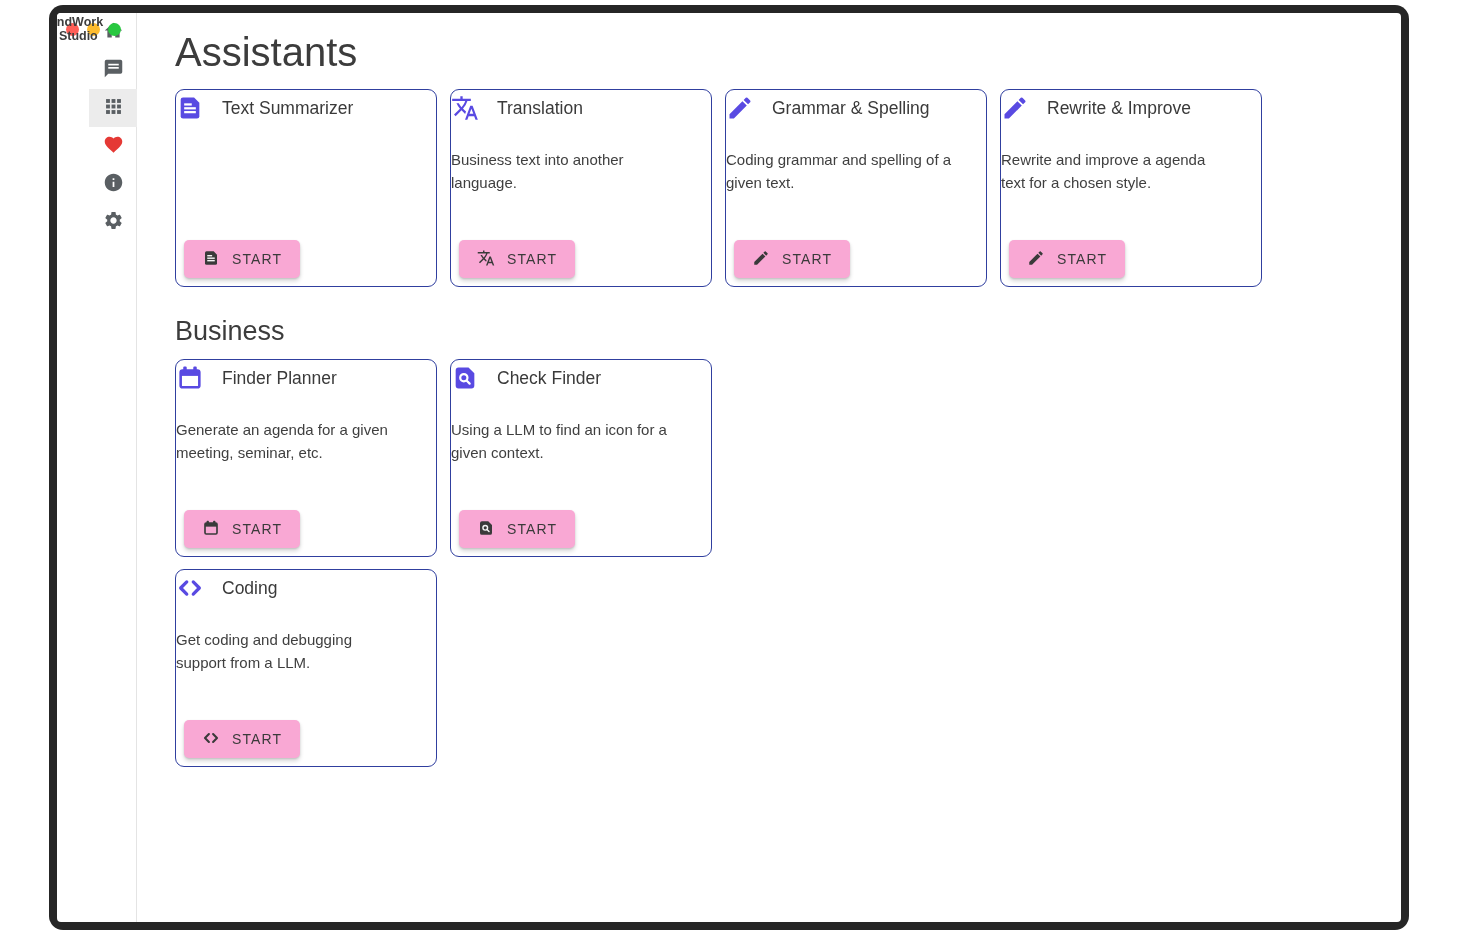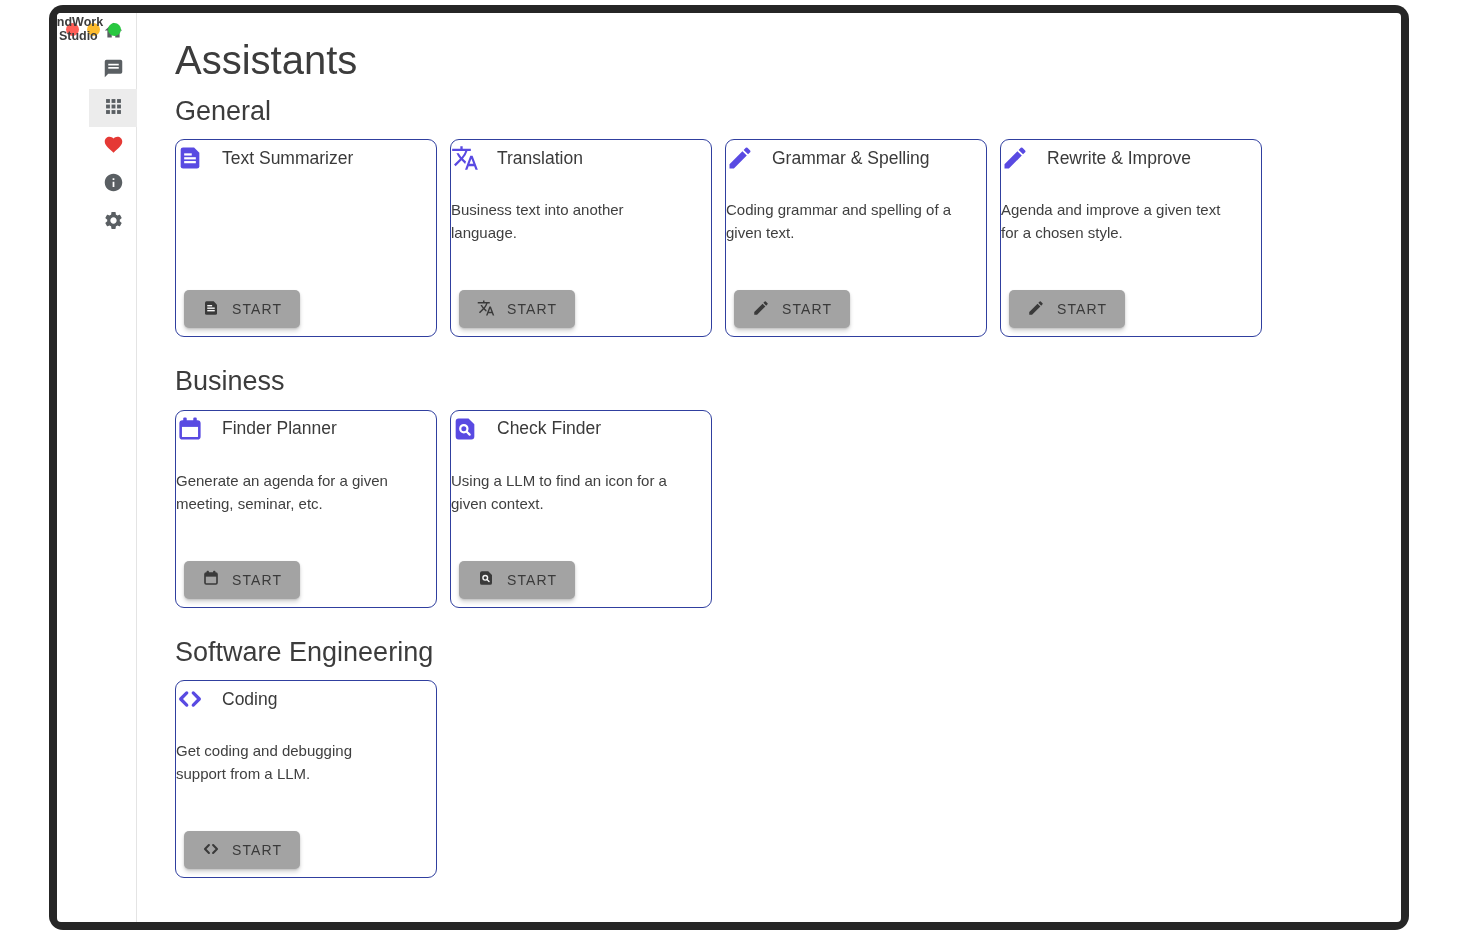--- a/index.html
+++ b/index.html
@@ -31,42 +31,42 @@
   .side-item {
     width:48px; height:38px; display:flex; align-items:center; justify-content:center;
     color:#5a5f63; cursor:pointer;
   }
   .side-item.selected { background:#ececec; }
   .side-item svg { width:21px; height:21px; }
   .side-item.heart { color:#e53935; }
 
   .main { flex:1; padding:8px 20px 20px 38px; overflow:hidden; }
 
-  .page-title { font-size:40px; font-weight:400; color:#3c3c3c; line-height:1.25; margin-top:14px; }
+  .page-title { font-size:40px; font-weight:400; color:#3c3c3c; line-height:1.25; margin-top:6px; }
   .section-heading { font-size:27px; font-weight:400; color:#3c3c3c; line-height:1.2; }
   .section-heading.first { margin-top:10px; }
   .section-heading.later { margin-top:28px; }
 
   .cards-row { display:flex; gap:13px; margin-top:12px; }
 
   .card {
     width:262px; height:198px; background:#fff;
     border:1.5px solid #303F9F; border-radius:9px;
     position:relative; 
   }
   .card-header { display:flex; align-items:center; gap:18px; margin-top:4px; }
   .card-icon { width:28px; height:28px; color:#594AE2; flex:0 0 28px; }
   .card-icon svg { width:28px; height:28px; display:block; }
   .card-title { font-size:17.5px; font-weight:500; color:#3a3a3a; }
   .card-desc { margin-top:26px; font-size:15px; line-height:23px; color:#3f3f3f; width:228px; }
   .card-actions { position:absolute; left:8px; bottom:8px; }
   .start-btn {
     display:inline-flex; align-items:center; gap:12px;
     height:38px; padding:0 18px;
-    background:#a3a3a3; border:none; border-radius:5px; cursor:pointer;
+    background:#f9a8d4; border:none; border-radius:5px; cursor:pointer;
     box-shadow:0 3px 4px rgba(0,0,0,0.16), 0 1px 2px rgba(0,0,0,0.12);
     color:#3a3a3a;
   }
   .start-btn svg { width:18px; height:18px; }
   .start-btn .lbl { font-size:14px; font-weight:500; letter-spacing:1.1px; color:#3a3a3a; }
 </style>
 </head>
 <body>
 
 <div class="frame">
@@ -122,21 +122,20 @@
         <div class="side-item">
           <span><svg viewBox="0 0 24 24" width="21" height="21">
                 <path fill="currentColor" d="M19.14 12.94c.04-.3.06-.61.06-.94 0-.32-.02-.64-.07-.94l2.03-1.58c.18-.14.23-.41.12-.61l-1.92-3.32c-.12-.22-.37-.29-.59-.22l-2.39.96c-.5-.38-1.03-.7-1.62-.94l-.36-2.54c-.04-.24-.24-.41-.48-.41h-3.84c-.24 0-.43.17-.47.41l-.36 2.54c-.59.24-1.13.57-1.62.94l-2.39-.96c-.22-.08-.47 0-.59.22L2.74 8.87c-.12.21-.08.47.12.61l2.03 1.58c-.05.3-.09.63-.09.94s.02.64.07.94l-2.03 1.58c-.18.14-.23.41-.12.61l1.92 3.32c.12.22.37.29.59.22l2.39-.96c.5.38 1.03.7 1.62.94l.36 2.54c.05.24.24.41.48.41h3.84c.24 0 .44-.17.47-.41l.36-2.54c.59-.24 1.13-.56 1.62-.94l2.39.96c.22.08.47 0 .59-.22l1.92-3.32c.12-.22.07-.47-.12-.61l-2.01-1.58zM12 15.6c-1.98 0-3.6-1.62-3.6-3.6s1.62-3.6 3.6-3.6 3.6 1.62 3.6 3.6-1.62 3.6-3.6 3.6z"></path>
               </svg></span>
         </div>
       </div>
 
       <div class="main">
         <h1 class="page-title">Assistants</h1>
 
-        <h2 class="section-heading first">General</h2>
         <div class="cards-row">
 
           <div class="card">
             <div class="card-header">
               <span class="card-icon">
                   <svg viewBox="0 0 24 24">
                     <path fill="currentColor" d="M15.5 3H6a2 2 0 0 0-2 2v14a2 2 0 0 0 2 2h12a2 2 0 0 0 2-2V7.5L15.5 3z"></path>
                     <rect x="7" y="8" width="6.5" height="1.9" fill="#fff"></rect>
                     <rect x="7" y="11.3" width="10" height="1.9" fill="#fff"></rect>
                     <rect x="7" y="14.6" width="10" height="1.9" fill="#fff"></rect>
@@ -199,21 +198,21 @@
 
           <div class="card">
             <div class="card-header">
               <span class="card-icon">
                   <svg viewBox="0 0 24 24">
                     <path fill="currentColor" d="M3 17.25V21h3.75L17.81 9.94l-3.75-3.75L3 17.25zM20.71 7.04c.39-.39.39-1.02 0-1.41l-2.34-2.34a.9959.9959 0 0 0-1.41 0l-1.83 1.83 3.75 3.75 1.83-1.83z"></path>
                   </svg>
                 </span>
               <span class="card-title">Rewrite &amp; Improve</span>
             </div>
-            <div class="card-desc">Agenda and improve a given text for a chosen style.</div>
+            <div class="card-desc">Rewrite and improve a agenda text for a chosen style.</div>
             <div class="card-actions">
               <button class="start-btn">
                 <span><svg viewBox="0 0 24 24" width="18" height="18">
                       <path fill="#3a3a3a" d="M3 17.25V21h3.75L17.81 9.94l-3.75-3.75L3 17.25zM20.71 7.04c.39-.39.39-1.02 0-1.41l-2.34-2.34a.9959.9959 0 0 0-1.41 0l-1.83 1.83 3.75 3.75 1.83-1.83z"></path>
                     </svg></span>
                 <span class="lbl">START</span>
               </button>
             </div>
           </div>
 
@@ -267,21 +266,20 @@
                       <circle cx="11" cy="11.7" r="3.1" fill="none" stroke="#f4f4f4" stroke-width="1.9"></circle>
                       <path d="M13.3 14.1 16 16.8" stroke="#f4f4f4" stroke-width="1.9" fill="none" stroke-linecap="round"></path>
                     </svg></span>
                 <span class="lbl">START</span>
               </button>
             </div>
           </div>
 
         </div>
 
-        <h2 class="section-heading later">Software Engineering</h2>
         <div class="cards-row">
 
           <div class="card">
             <div class="card-header">
               <span class="card-icon">
                   <svg viewBox="0 0 24 24">
                     <path d="M9.2 6.8 4 12l5.2 5.2M14.8 6.8 20 12l-5.2 5.2" fill="none" stroke="currentColor" stroke-width="2.8" stroke-linecap="round" stroke-linejoin="round"></path>
                   </svg>
                 </span>
               <span class="card-title">Coding</span>

